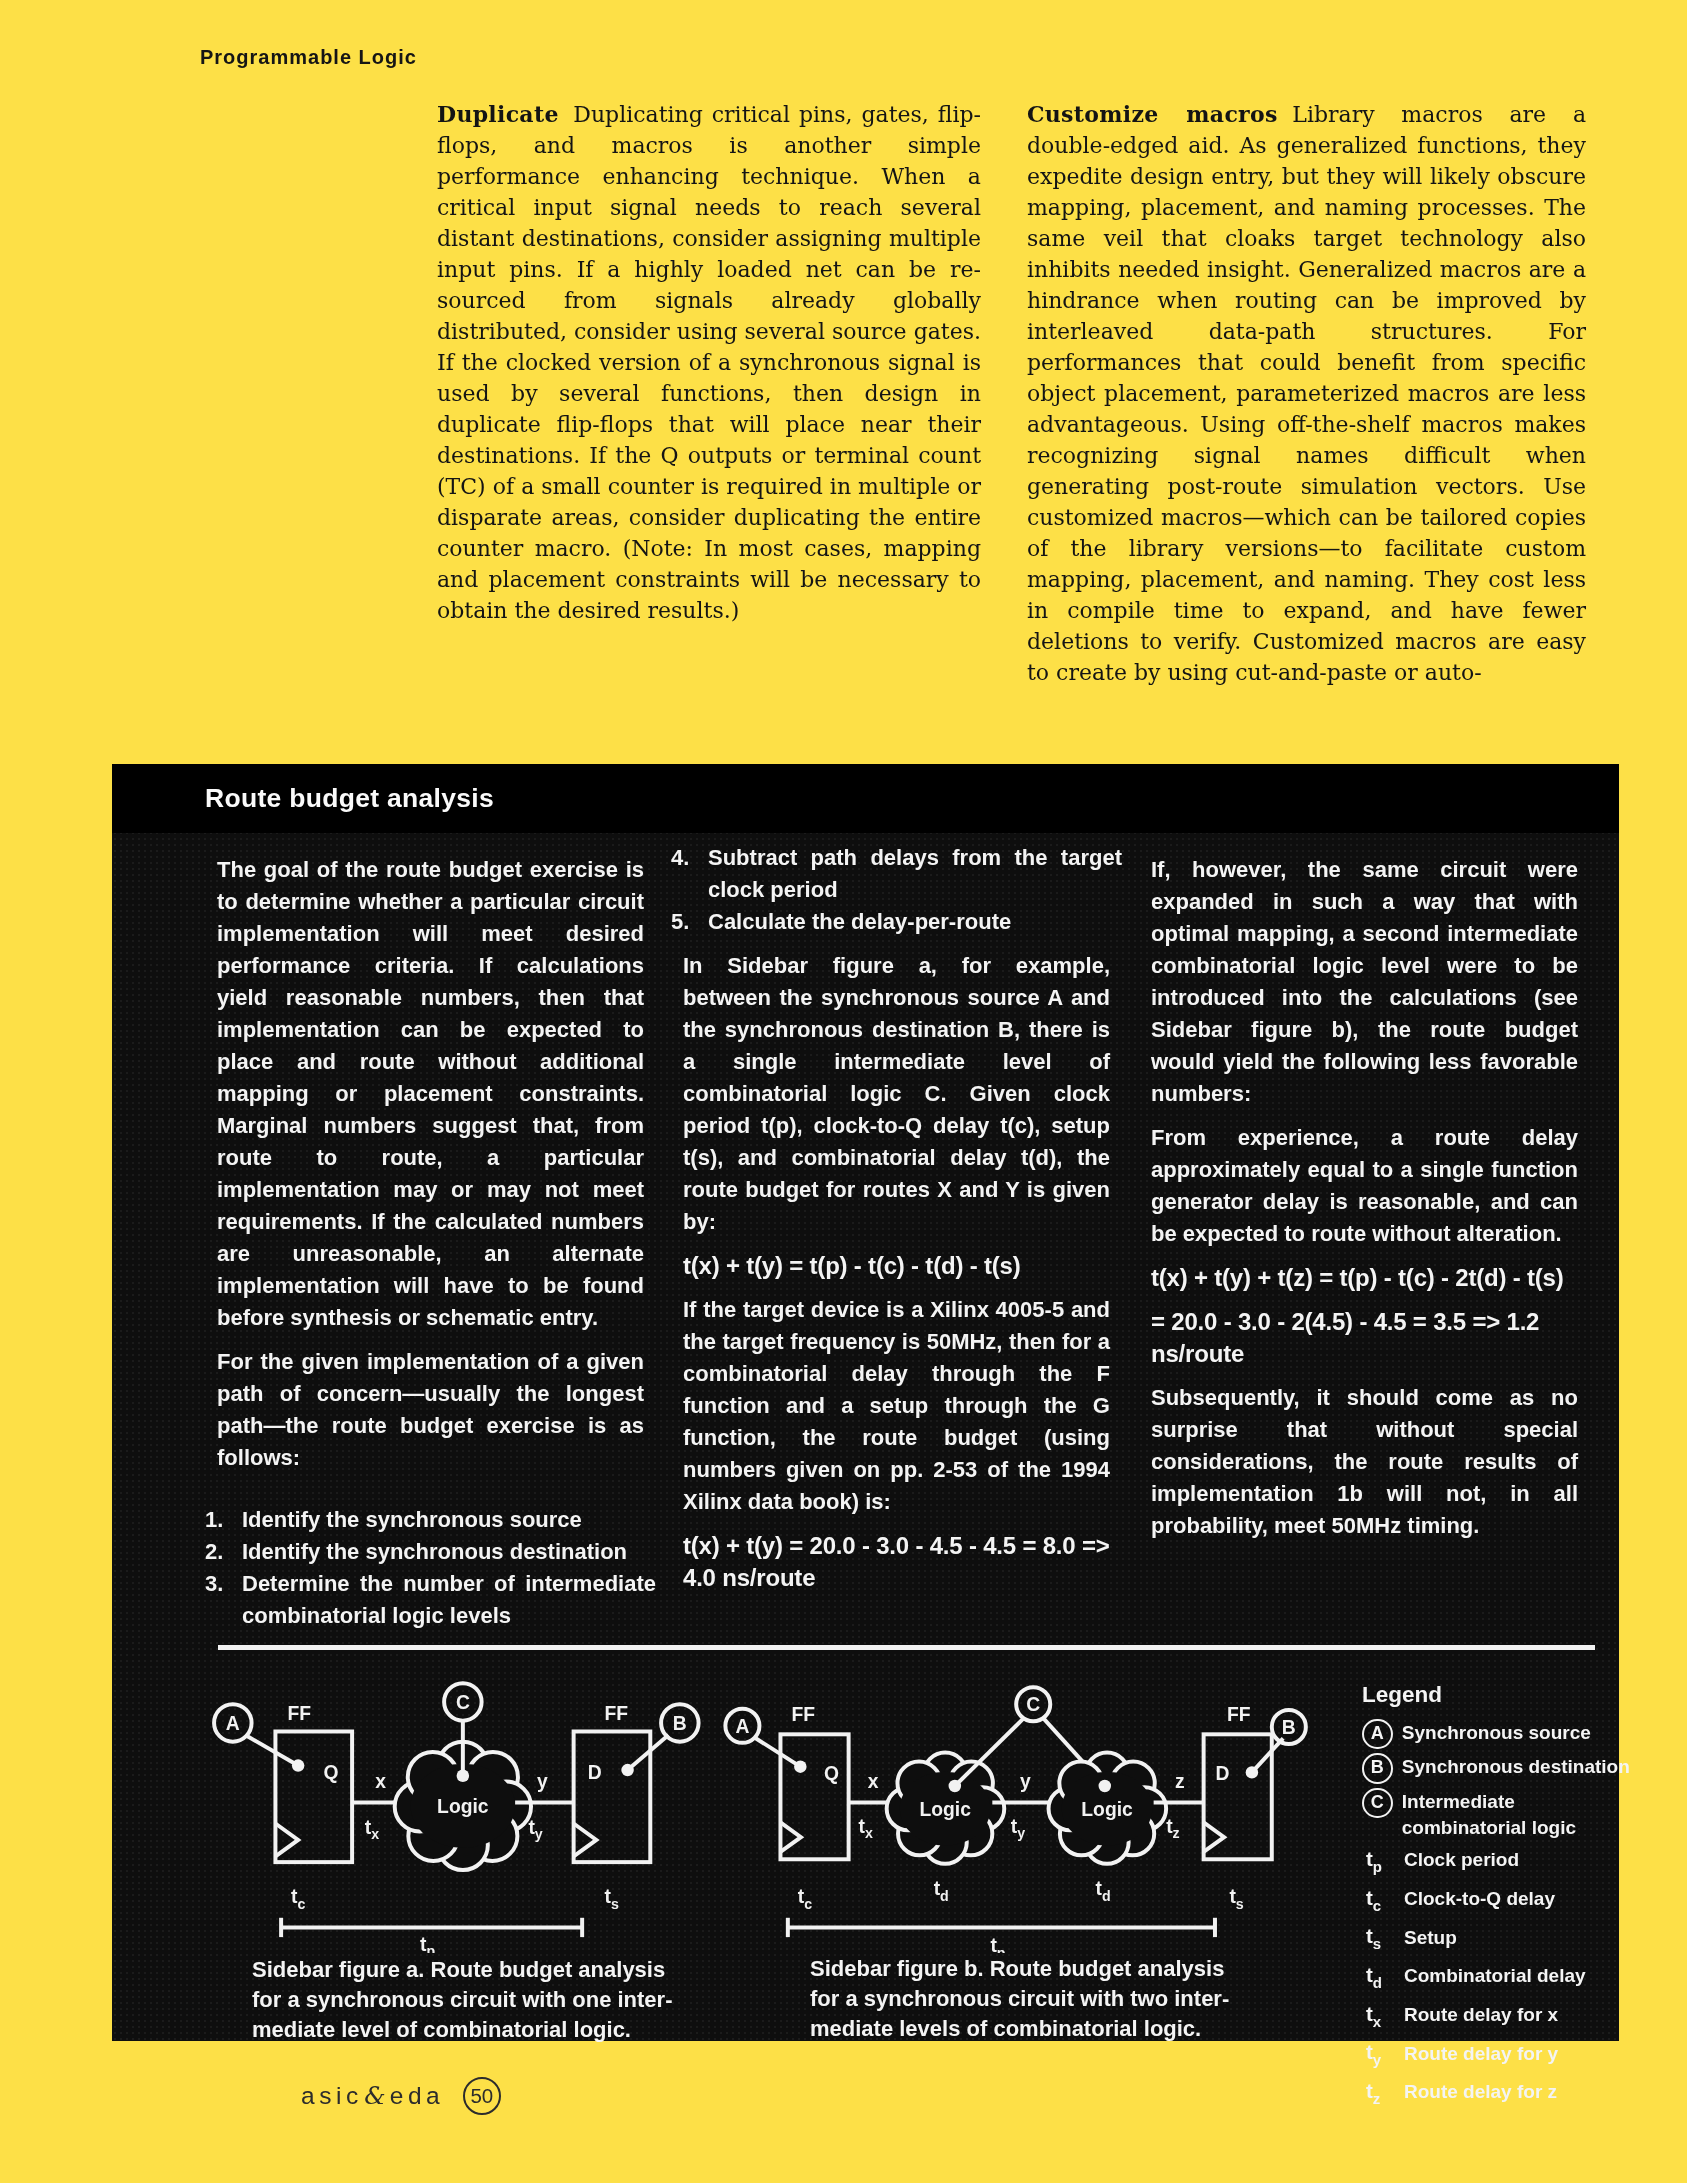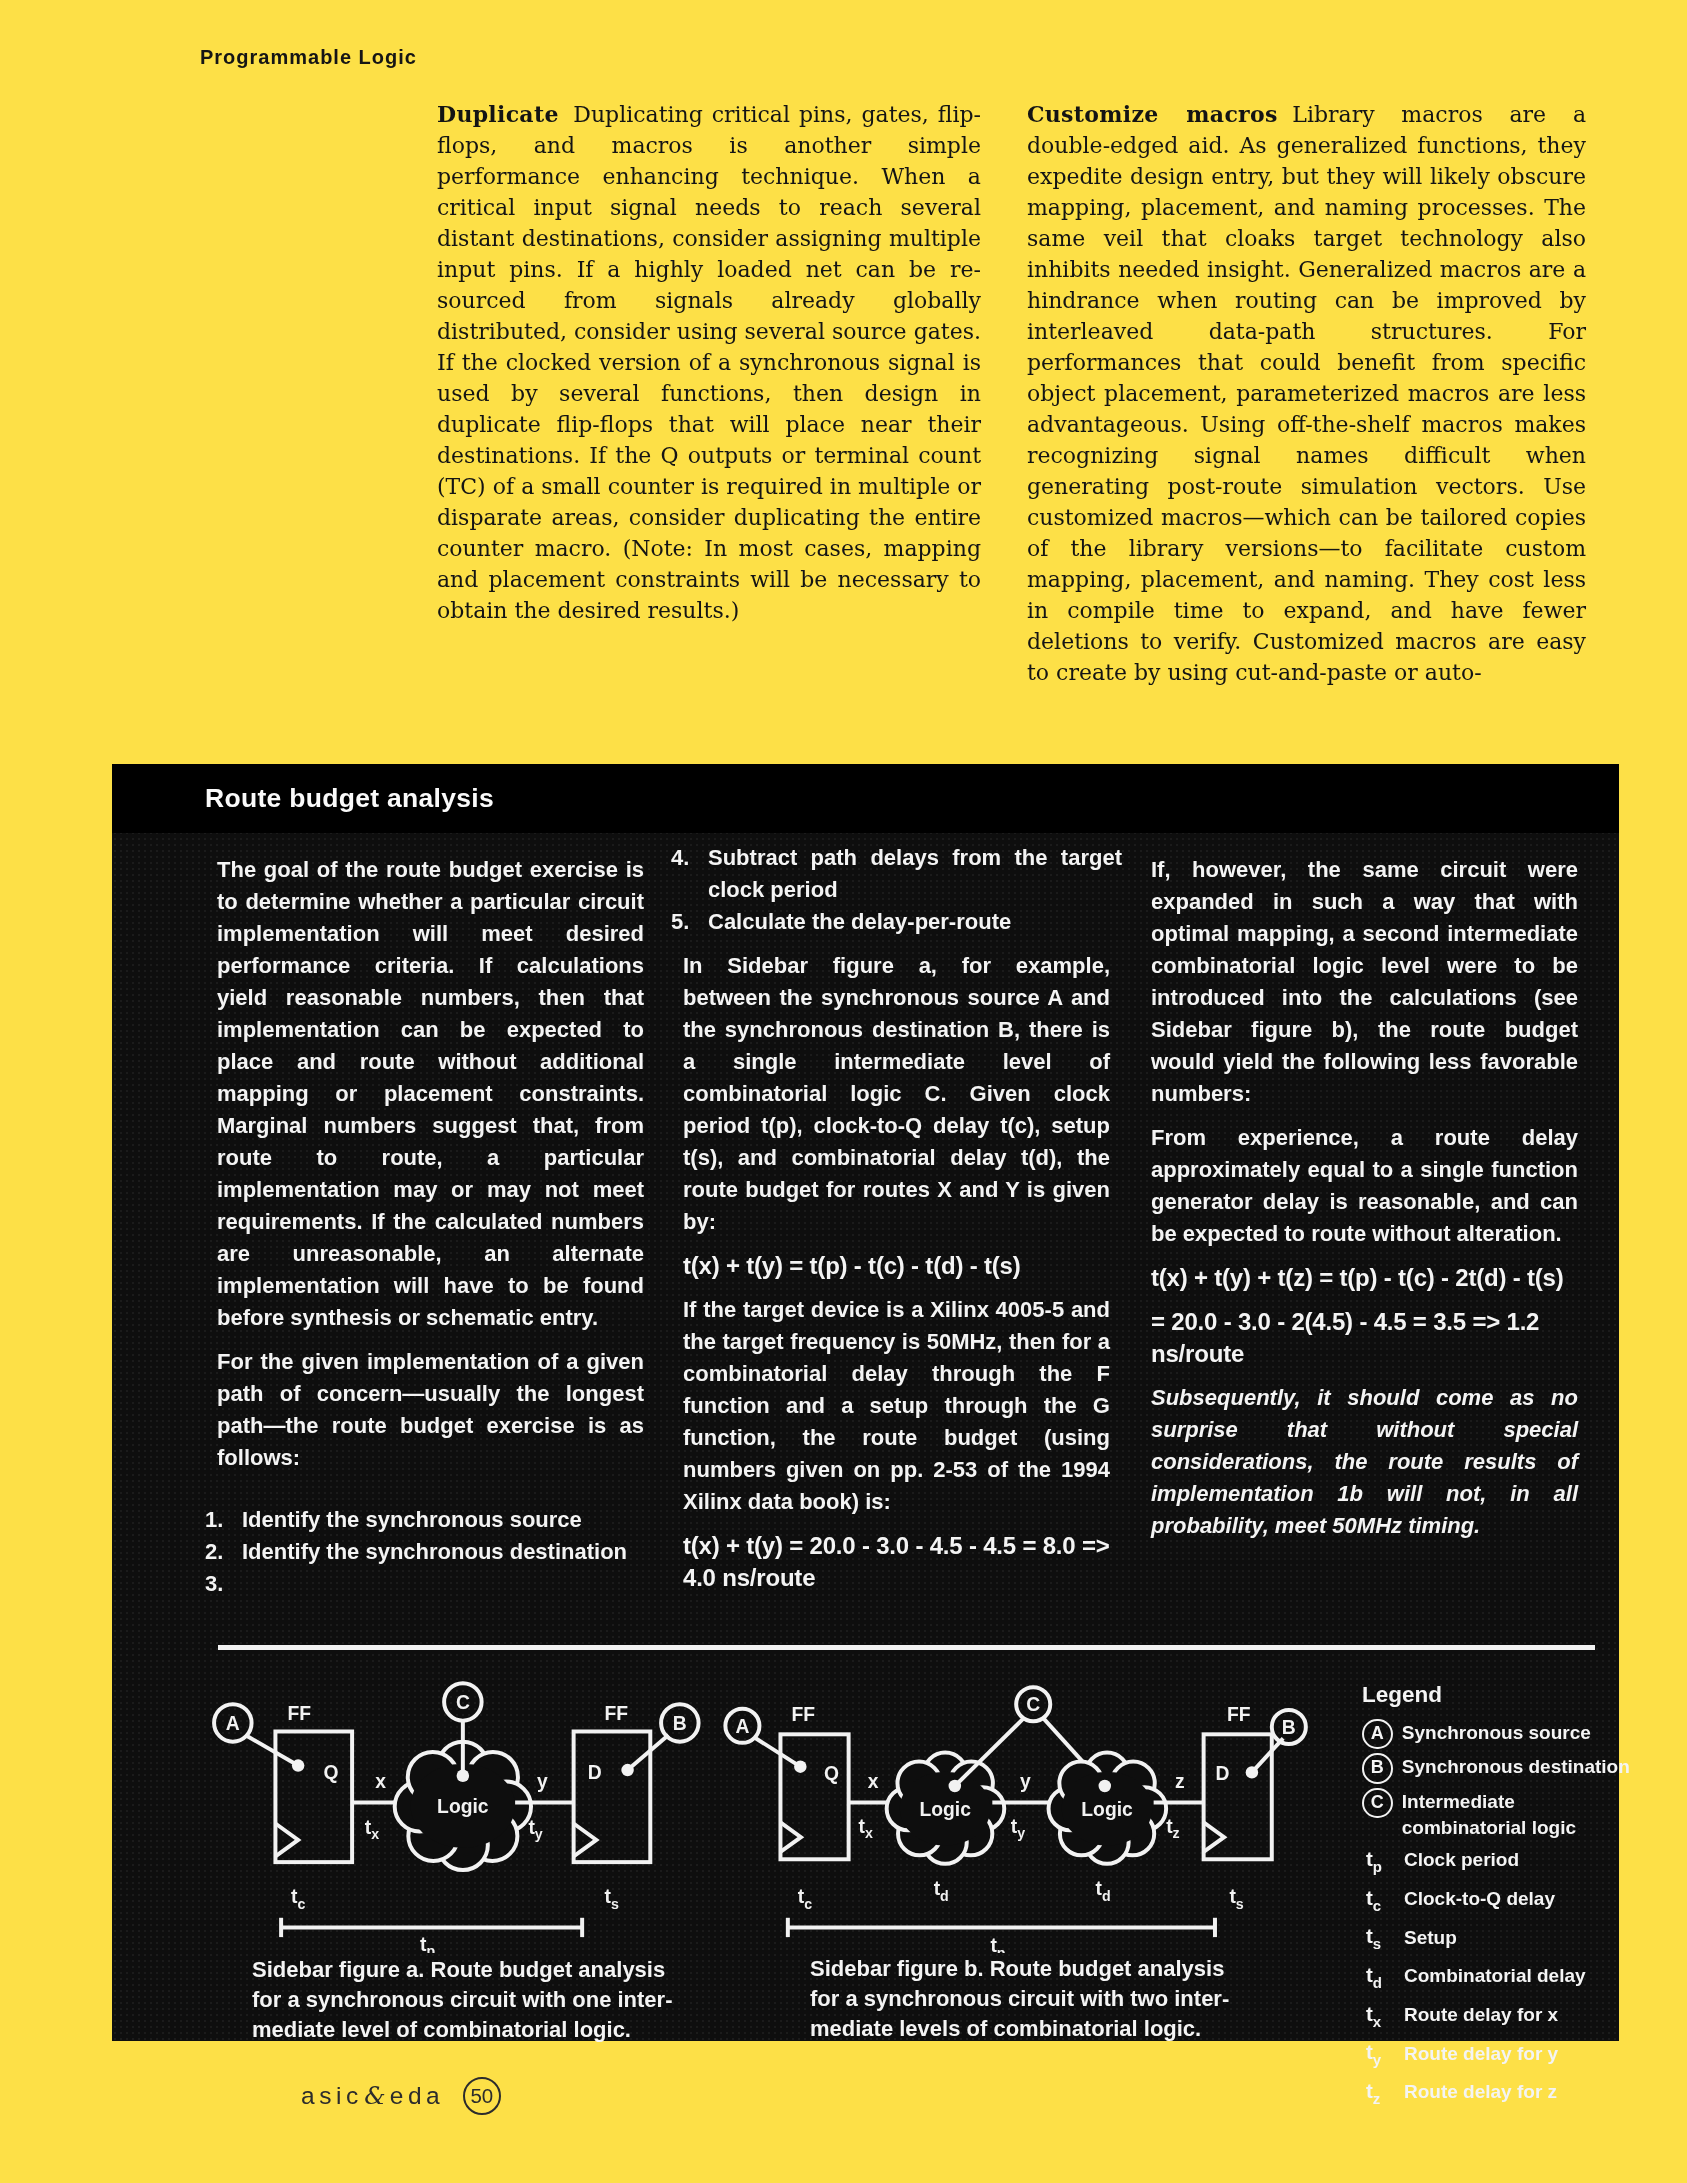--- a/index.html
+++ b/index.html
@@ -43,21 +43,21 @@
   .box-col.bc1{left:93px;}
   .box-col.bc2{left:559px;}
   .box-col.bc3{left:1027px;}
   .box-col p{margin:12px;}
   .li{position:relative;padding-left:37px;text-align:justify;}
   .li .num{position:absolute;left:0;}
   .list-start{margin-top:30px;}
   .eq{margin-top:30px;text-align:left;letter-spacing:-0.2px;font-size:24px;}
   .after-eq{margin-top:30px;}
   .big-gap{margin-top:64px;}
-  .mid-gap{margin-top:53px;font-style:italic;}
+  .mid-gap{margin-top:53px;}
   
   .fig-divider{
     position:absolute;left:106px;top:881px;width:1377px;height:4.6px;background:#f2f2f2;
   }
   
   .fig{position:absolute;}
   .fig-a{left:78px;top:905px;}
   .fig-b{left:601px;top:905px;}
   svg text{
     font-family:"Liberation Sans", sans-serif;font-weight:bold;fill:#f2f2f2;
@@ -125,20 +125,21 @@
       <div class="li list-start">
         <span class="num">1.</span>
         <span>Identify the synchronous source</span>
       </div>
       <div class="li">
         <span class="num">2.</span>
         <span>Identify the synchronous destination</span>
       </div>
       <div class="li">
         <span class="num">3.</span>
+        <span>Determine the number of intermediate combinatorial logic levels</span>
       </div>
     </div>
 
     <div class="box-col bc2">
       <div class="li">
         <span class="num">4.</span>
         <span>Subtract path delays from the target clock period</span>
       </div>
       <div class="li">
         <span class="num">5.</span>

